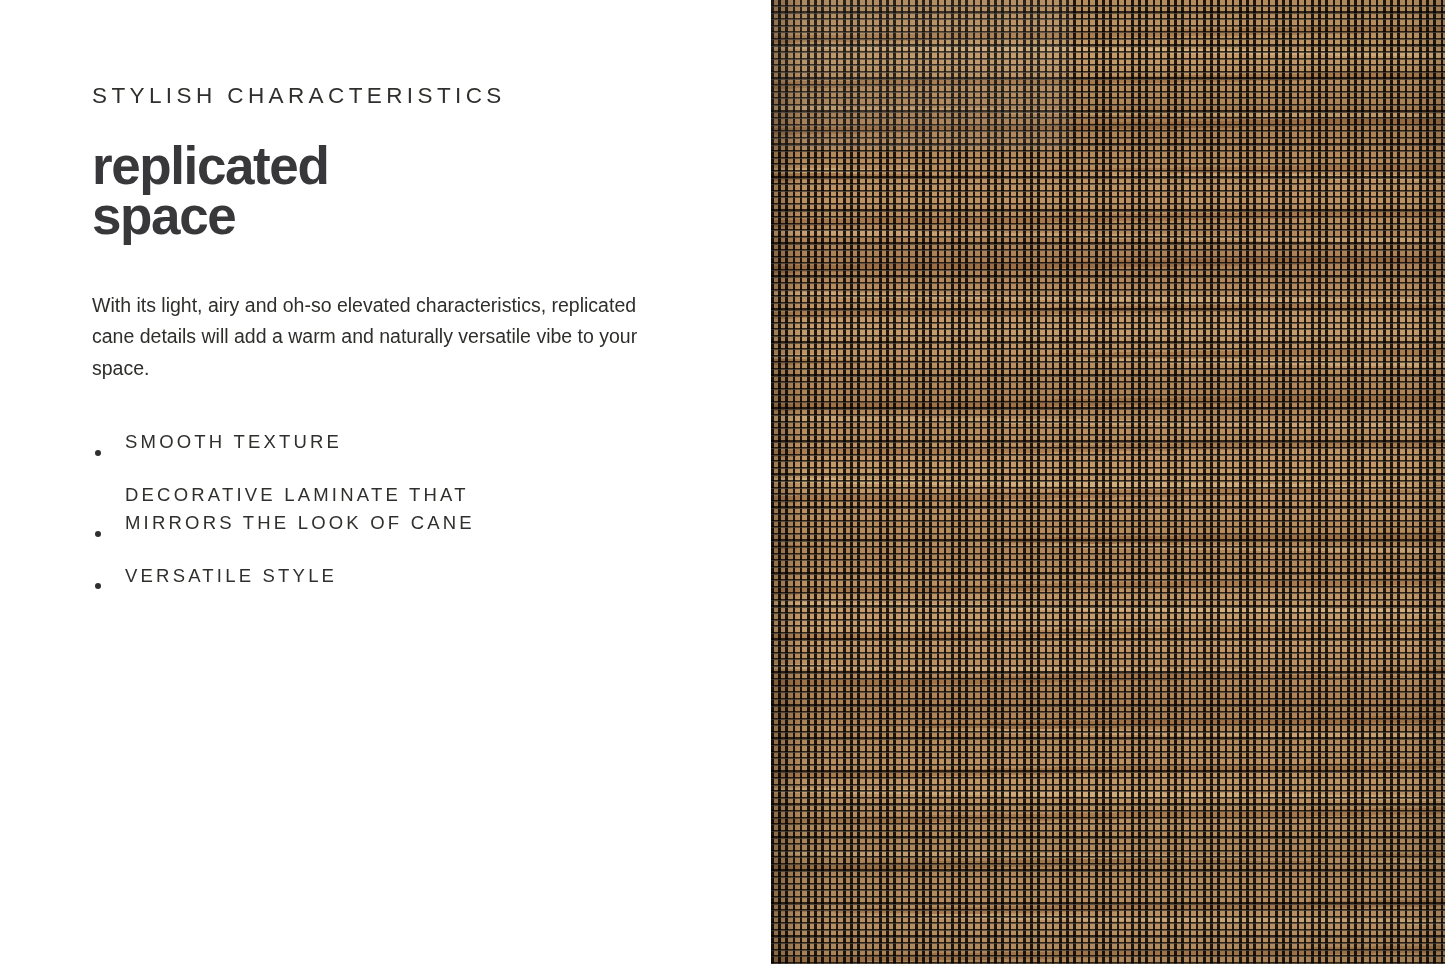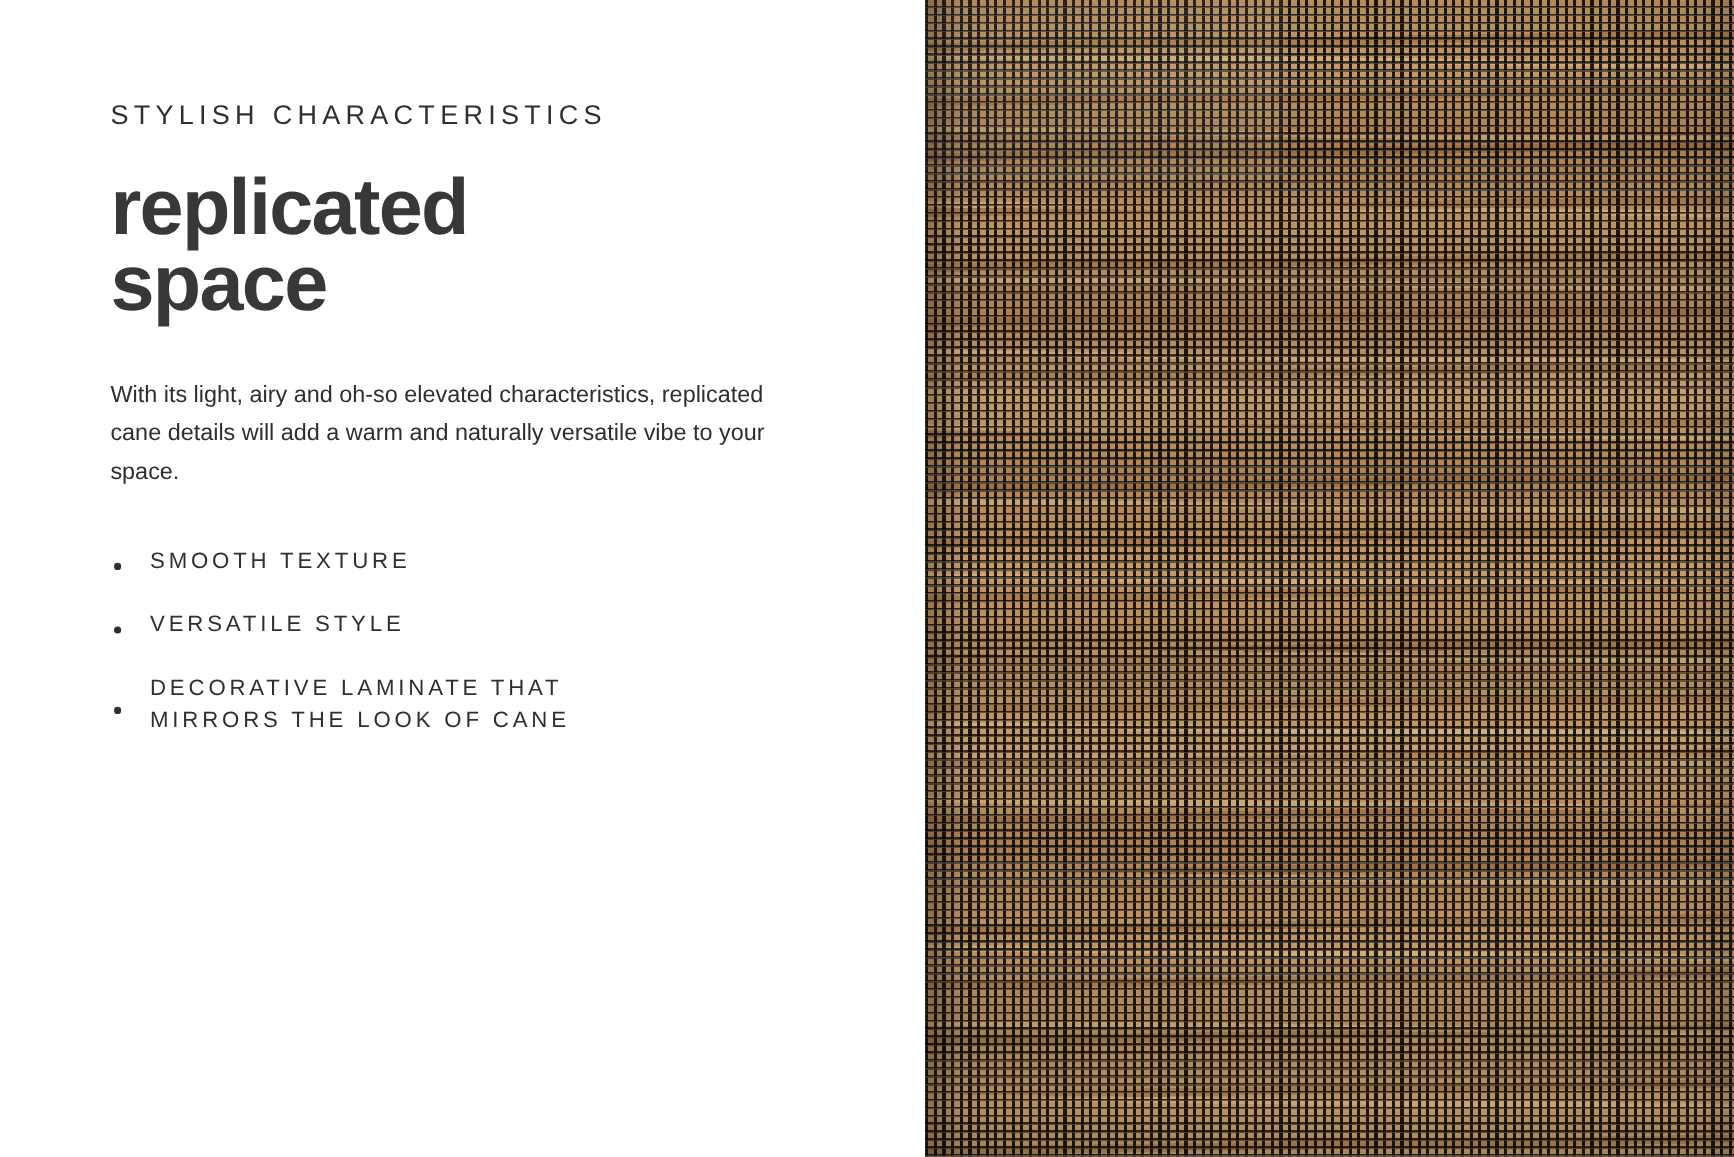--- a/index.html
+++ b/index.html
@@ -34,21 +34,21 @@
     font-size: 22.5px;
     letter-spacing: 4.4px;
     color: #2f2f2d;
     font-weight: 400;
     text-transform: uppercase;
     margin: 0;
     padding-top: 12px;
     line-height: 1.2;
   }
   .headline {
-    font-size: 66px;
+    font-size: 53px;
     font-weight: 700;
     color: #38383a;
     line-height: 0.95;
     letter-spacing: -1.4px;
     margin: 32px 0 0 0;
     max-width: 470px;
   }
   .headline .line {
     display: block;
   }
@@ -60,21 +60,21 @@
     max-width: 555px;
     font-weight: 400;
   }
   .feature-list {
     list-style: none;
     margin: 44px 0 0 0;
     padding: 0;
   }
   .feature-item {
     display: flex;
-    align-items: center;
+    align-items: flex-end;
     margin-bottom: 25px;
   }
   .bullet-dot {
     width: 6px;
     height: 6px;
     border-radius: 50%;
     background: #2f2f2d;
     margin: 11px 24px 0 3px;
     flex: 0 0 auto;
   }
@@ -209,25 +209,25 @@
 
     <p class="body-copy">With its light, airy and oh-so elevated characteristics, replicated cane details will add a warm and naturally versatile vibe to your space.</p>
 
     <ul class="feature-list">
       <li class="feature-item">
         <span class="bullet-dot"></span>
         <span class="feature-text">SMOOTH TEXTURE</span>
       </li>
       <li class="feature-item">
         <span class="bullet-dot"></span>
-        <span class="feature-text">VERSATILE STYLE</span>
+        <span class="feature-text">DECORATIVE LAMINATE THAT MIRRORS THE LOOK OF CANE</span>
       </li>
       <li class="feature-item">
         <span class="bullet-dot"></span>
-        <span class="feature-text">DECORATIVE LAMINATE THAT MIRRORS THE LOOK OF CANE</span>
+        <span class="feature-text">VERSATILE STYLE</span>
       </li>
     </ul>
 
   </section>
 
   <section class="image-panel">
     <div class="weave">
       <div class="weave-base"></div>
       <div class="weave-bands"></div>
       <div class="weave-bands2"></div>

